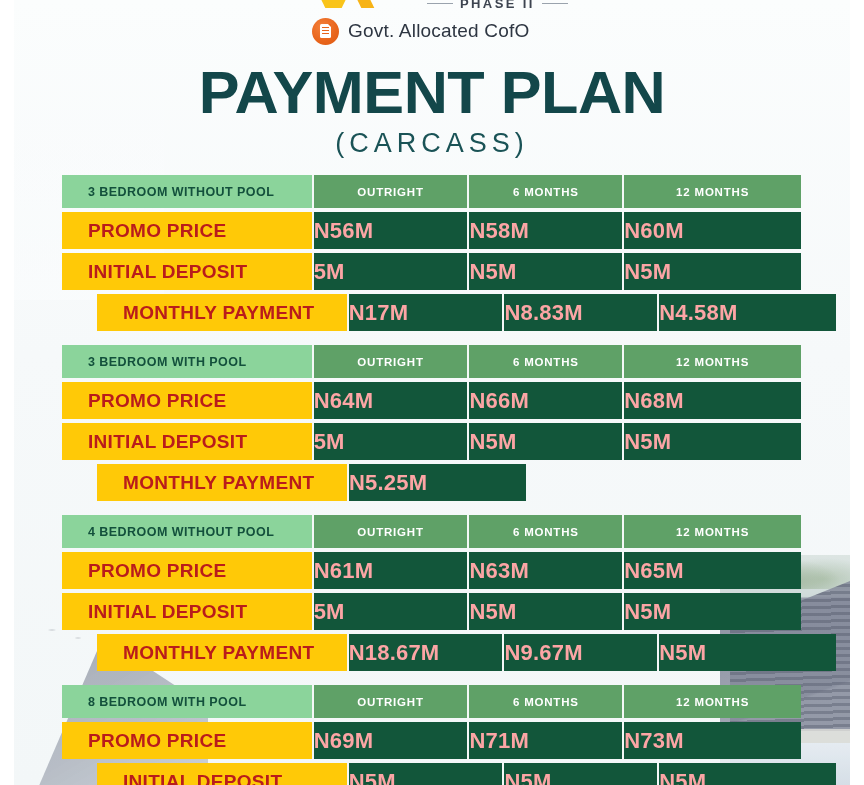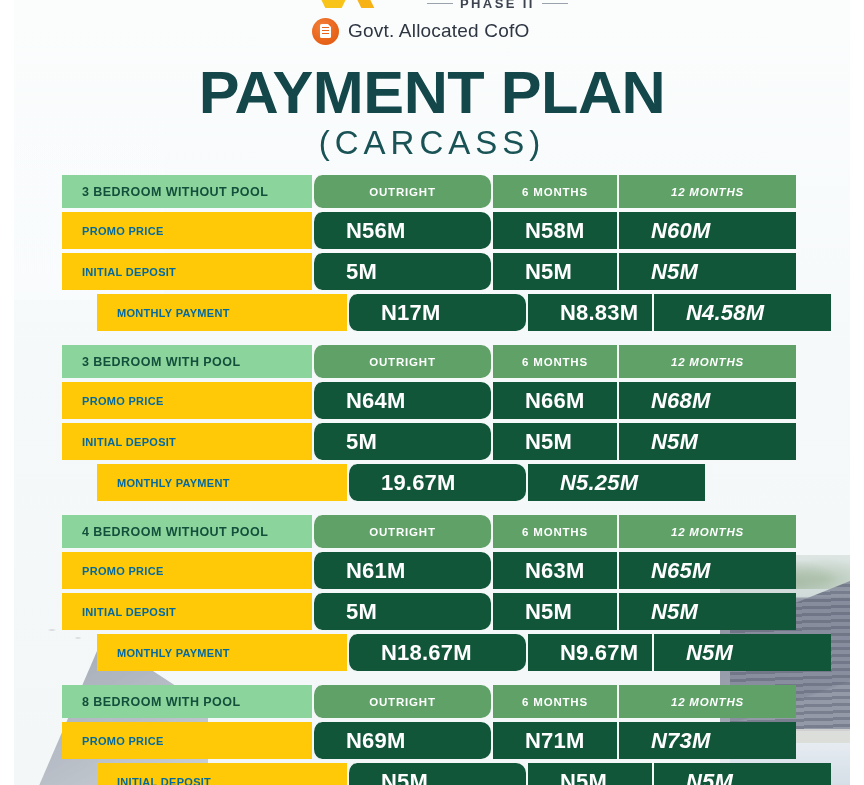--- a/index.html
+++ b/index.html
@@ -132,65 +132,65 @@
     text-align:center;
     font-size:60px;line-height:62px;font-weight:bold;
     letter-spacing:-0.5px;
     color:#13474A;
     font-family:"Liberation Sans", sans-serif;
     transform:scaleX(1.02);
   }
   .subtitle{
     position:absolute;left:0;right:0;top:125px;z-index:5;
     text-align:center;
-    font-size:33px;line-height:36px;font-weight:400;
+    font-size:27px;line-height:36px;font-weight:400;
     letter-spacing:5px;
     color:#1A5356;
   }
 
   
   .tables{position:absolute;left:62px;top:175px;width:739px;z-index:5;}
   .block{margin-bottom:14px;}
   .row{display:flex;width:100%;margin-bottom:4px;}
   .row:last-child{margin-bottom:0;margin-left:35px;}
 
   .cell{
     box-sizing:border-box;
     display:flex;align-items:center;
   }
   
-  .c-label{width:250px;padding-left:20px;}
-  .c-1{width:179px;border-radius:10px;}
-  .c-2{width:126px;}
-  .c-3{width:179px;font-style:italic;}
+  .c-label{width:250px;padding-left:26px;}
+  .c-1{width:156px;}
+  .c-2{width:155px;}
+  .c-3{width:179px;}
 
   
   .row-head .cell{height:33px;}
   .row-head .c-label{
     background:#8BD49B;color:#13503C;
     font-size:12.5px;font-weight:bold;letter-spacing:.45px;
   }
   .row-head .c-1,.row-head .c-2,.row-head .c-3{
     background:#5FA167;color:#ffffff;
     font-size:11.5px;font-weight:bold;letter-spacing:.8px;
     justify-content:center;
     border-left:2px solid #f4f8f7;
   }
   .row-head .c-1{border-left:2px solid #f4f8f7;}
 
   
   .row-data .cell{height:37px;}
   .row-data .c-label{
-    background:#FFC907;color:#0369a1;
-    font-size:11px;font-weight:bold;letter-spacing:.3px;
+    background:#FFC907;color:#b91c1c;
+    font-size:19px;font-weight:bold;letter-spacing:.3px;
   }
   .row-data .c-1,.row-data .c-2,.row-data .c-3{
-    background:#12563A;color:#ffffff;
+    background:#12563A;color:#fca5a5;
     font-size:22px;font-weight:bold;letter-spacing:.2px;
-    padding-left:32px;
+    padding-left:0;
     border-left:2px solid #f4f8f7;
   }
 
   
   .block-last{margin-bottom:0;}
 </style>
 </head>
 <body>
 
 <div id="page">
@@ -266,21 +266,20 @@
           <div class="cell c-3">N68M</div>
         </div>
         <div class="row row-data">
           <div class="cell c-label">INITIAL DEPOSIT</div>
           <div class="cell c-1">5M</div>
           <div class="cell c-2">N5M</div>
           <div class="cell c-3">N5M</div>
         </div>
         <div class="row row-data">
           <div class="cell c-label">MONTHLY PAYMENT</div>
-          <div class="cell c-1">19.67M</div>
           <div class="cell c-3">N5.25M</div>
         </div>
       </div>
       <div class="block">
         <div class="row row-head">
           <div class="cell c-label">4 BEDROOM WITHOUT POOL</div>
           <div class="cell c-1">OUTRIGHT</div>
           <div class="cell c-2">6 MONTHS</div>
           <div class="cell c-3">12 MONTHS</div>
         </div>

